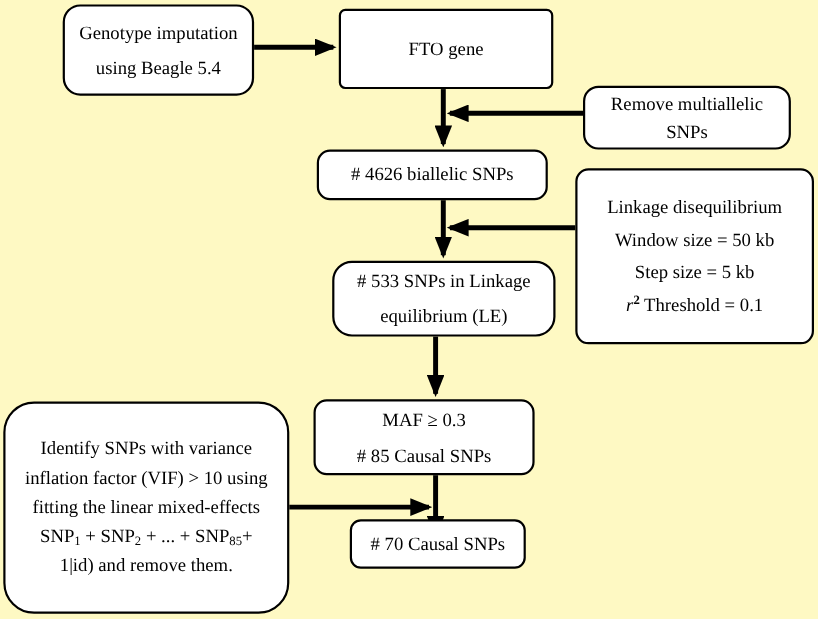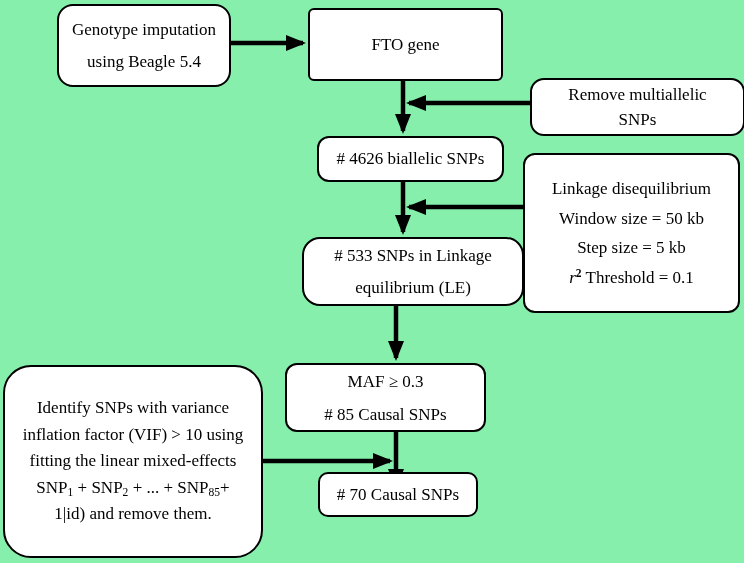--- a/index.html
+++ b/index.html
@@ -4,21 +4,21 @@
 <style>
   html, body {
     margin: 0;
     padding: 0;
     background: #ffffff;
   }
   .canvas {
     position: relative;
     width: 744px;
     height: 563px;
-    background: #86efac;
+    background: #fef9c3;
     font-family: "Liberation Serif", "DejaVu Serif", serif;
     color: #000000;
     overflow: hidden;
   }
   .arrows {
     position: absolute;
     left: 0;
     top: 0;
     width: 744px;
     height: 563px;
@@ -39,27 +39,27 @@
   .ln { width: 100%; }
   sub { font-size: 68%; line-height: 0; vertical-align: -0.25em; }
   sup { font-size: 68%; line-height: 0; vertical-align: 0.55em; font-weight: 600; }
   .mvar { font-style: italic; }
 
   
   .b-genotype  { left: 57px;  top: 4px;   width: 174px; height: 83px;  border-radius: 16px; }
   .b-genotype .ln { line-height: 32px; }
   .b-fto       { left: 308px; top: 8px;   width: 195px; height: 73px;  border-radius: 6px; gap: 11px; }
   .b-fto .ln { line-height: 31px; }
-  .b-multi     { left: 530px; top: 78px;  width: 215px; height: 58px;  border-radius: 14px; }
+  .b-multi     { left: 530px; top: 78px;  width: 189px; height: 58px;  border-radius: 14px; }
   .b-multi .ln { line-height: 25px; }
-  .b-biallelic { left: 317px; top: 136px; width: 187px; height: 46px;  border-radius: 12px; }
+  .b-biallelic { left: 288px; top: 136px; width: 210px; height: 46px;  border-radius: 12px; }
   .b-biallelic .ln { line-height: 20px; }
   .b-ld        { left: 523px; top: 153px; width: 217px; height: 160px; border-radius: 12px; }
   .b-ld .ln { line-height: 29.5px; }
-  .b-le        { left: 302px; top: 237px; width: 222px; height: 69px;  border-radius: 18px; }
+  .b-le        { left: 302px; top: 237px; width: 203px; height: 69px;  border-radius: 18px; }
   .b-le .ln { line-height: 32px; }
   .b-maf       { left: 285px; top: 363px; width: 201px; height: 69px;  border-radius: 12px; justify-content: center; }
   .b-maf .ln { line-height: 33px; }
   .b-vif       { left: 3px;   top: 365px; width: 260px; height: 193px; border-radius: 28px; }
   .b-vif .ln { line-height: 26.5px; }
   .b-causal70  { left: 318px; top: 472px; width: 160px; height: 45px;  border-radius: 10px; }
   .b-causal70 .ln { line-height: 20px; }
 </style>
 </head>
 <body>

